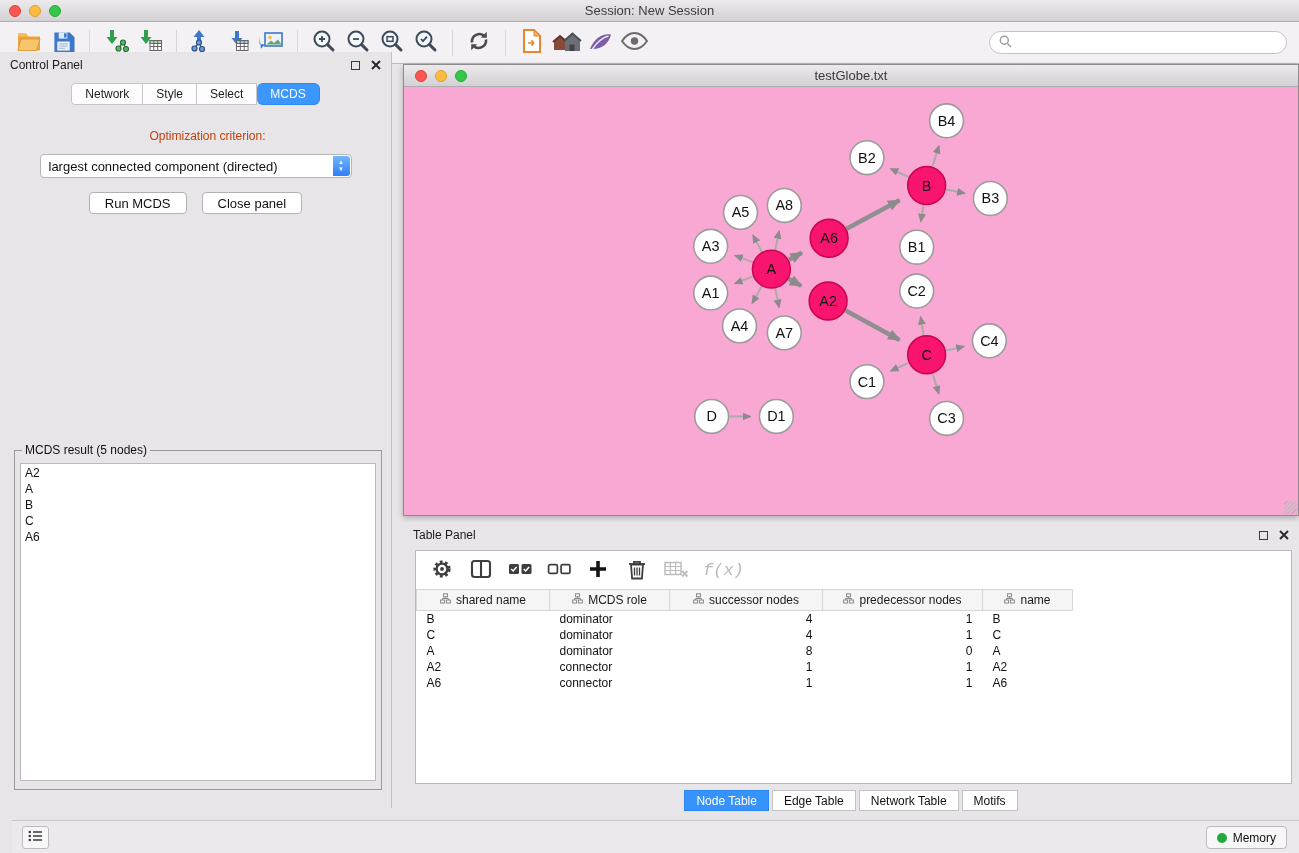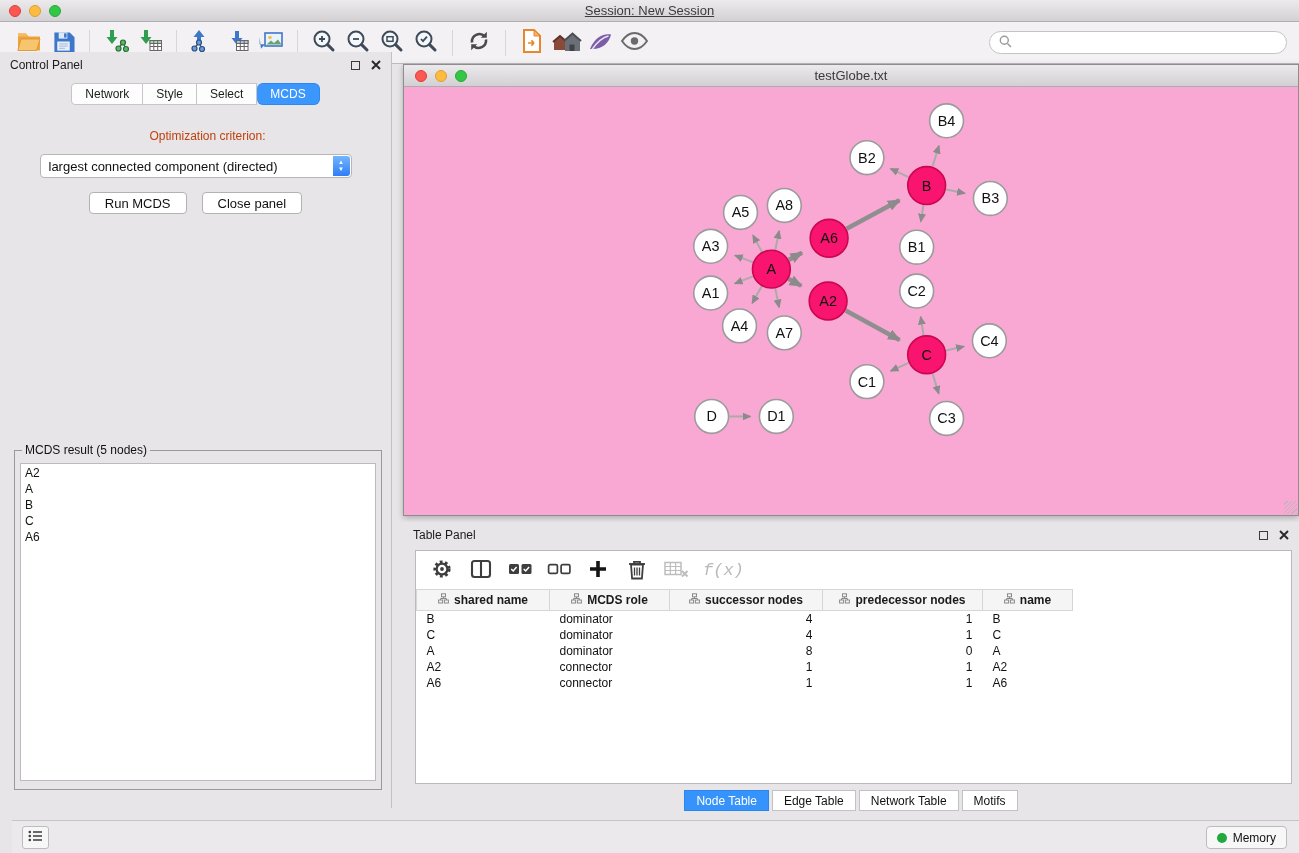--- a/index.html
+++ b/index.html
@@ -3,21 +3,21 @@
 <meta charset="utf-8">
 <style>
   * { margin:0; padding:0; box-sizing:border-box; }
   html,body { background:#555; }
   body { font-family:"Liberation Sans","DejaVu Sans",sans-serif; }
   .screen { position:relative; width:1299px; height:853px; background:#e7e5e7; overflow:hidden; }
 
   
   .titlebar { position:absolute; top:0; left:0; right:0; height:22px;
     background:linear-gradient(#eceaec,#d3d1d3); border-bottom:1px solid #b1afb1;
-    display:flex; align-items:center; justify-content:center; font-size:13px; color:#3c3c3c;text-decoration:underline; }
+    display:flex; align-items:center; justify-content:center; font-size:13px; color:#3c3c3c; }
   .lights { position:absolute; left:9px; top:5px; display:flex; gap:8px; }
   .light { width:12px; height:12px; border-radius:50%; display:inline-block; }
   .l-red { background:#fc5753; border:1px solid #df3e38; }
   .l-yellow { background:#fdbc40; border:1px solid #de9f34; }
   .l-green { background:#33c748; border:1px solid #27aa35; }
 
   
   .toolbar { position:absolute; top:22px; left:0; right:0; height:42px; background:#f3f1f3;
     border-bottom:1px solid #bdbbbd; display:flex; align-items:center; padding:0 12px; }
   .tbtn { width:34px; height:32px; border:none; background:transparent; display:flex;
@@ -71,21 +71,21 @@
   .table-panel { position:absolute; left:403px; top:522px; width:896px; height:296px; background:#e7e5e7; }
   .tp-content { position:absolute; left:12px; right:7px; top:28px; bottom:34px; background:#fff;
     border:1px solid #bbb9bb; display:flex; flex-direction:column; overflow:hidden; }
   .tp-toolbar { height:38px; display:flex; align-items:center; gap:7px; padding:0 10px; background:#fff; flex:0 0 auto; }
   .ttbtn { width:32px; height:30px; border:none; background:transparent; display:flex; align-items:center;
     justify-content:center; cursor:pointer; padding:0; }
   .fx-label { font-family:Liberation Mono, monospace; font-style:italic; font-size:17px;
     color:#b9b9b9; margin-left:4px; }
   .tp-tablewrap { flex:1; overflow:auto; }
   table.node-table { border-collapse:collapse; width:100%; font-size:12px; table-layout:fixed; }
-  table.node-table thead th { background:#f5f5f5; border:1px solid #d6d6d6; height:21px; font-weight:bold;
+  table.node-table thead th { background:#f5f5f5; border:1px solid #d6d6d6; height:21px; font-weight:normal;
     font-size:12px; color:#1a1a1a; white-space:nowrap; overflow:hidden; }
   table.node-table thead th .thwrap { display:flex; align-items:center; justify-content:center; gap:5px; }
   table.node-table td { height:16px; padding:0 10px; color:#111; white-space:nowrap; overflow:hidden; }
   .tp-tabs { position:absolute; bottom:7px; left:0; right:0; display:flex; justify-content:center; gap:3px; }
   .tp-tab { height:21px; padding:0 11px; font-size:12px; background:#fff; border:1px solid #c3c1c3;
     color:#111; cursor:pointer; font-family:"Liberation Sans",sans-serif; }
   .tp-tab.active { background:#3693fc; color:#fff; border-color:#2a85f0; }
 
   
   .statusbar { position:absolute; left:12px; right:0; top:820px; height:33px; background:#ebe9eb;

